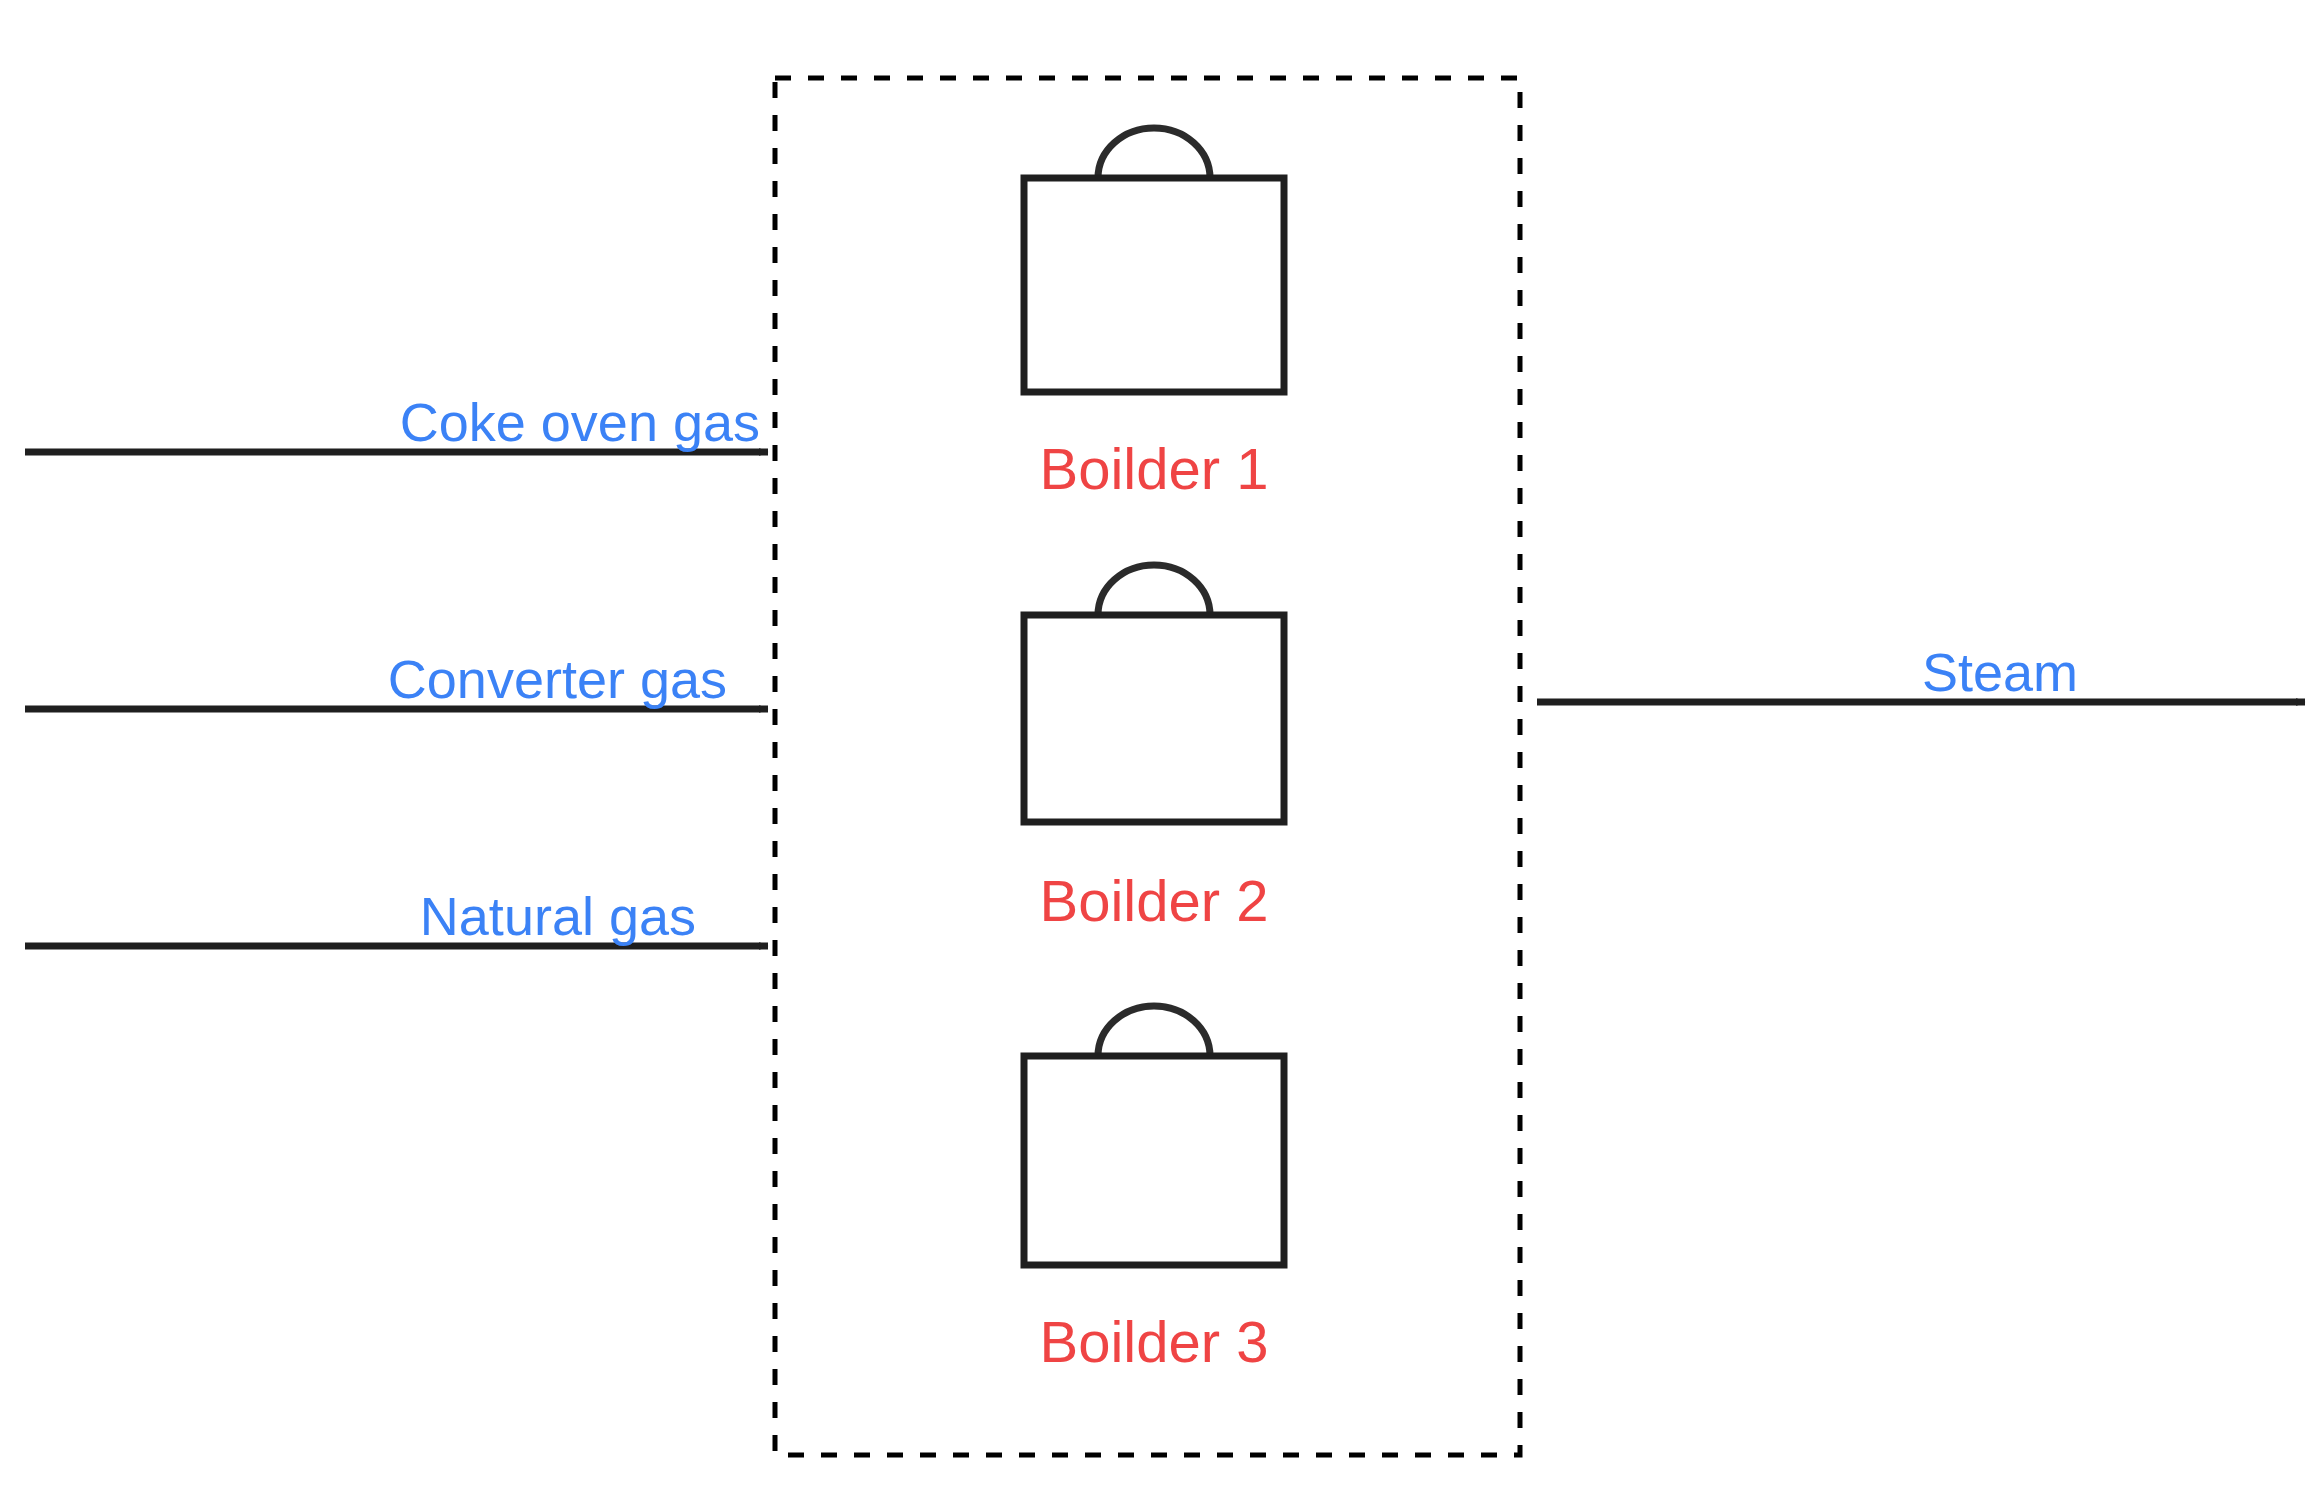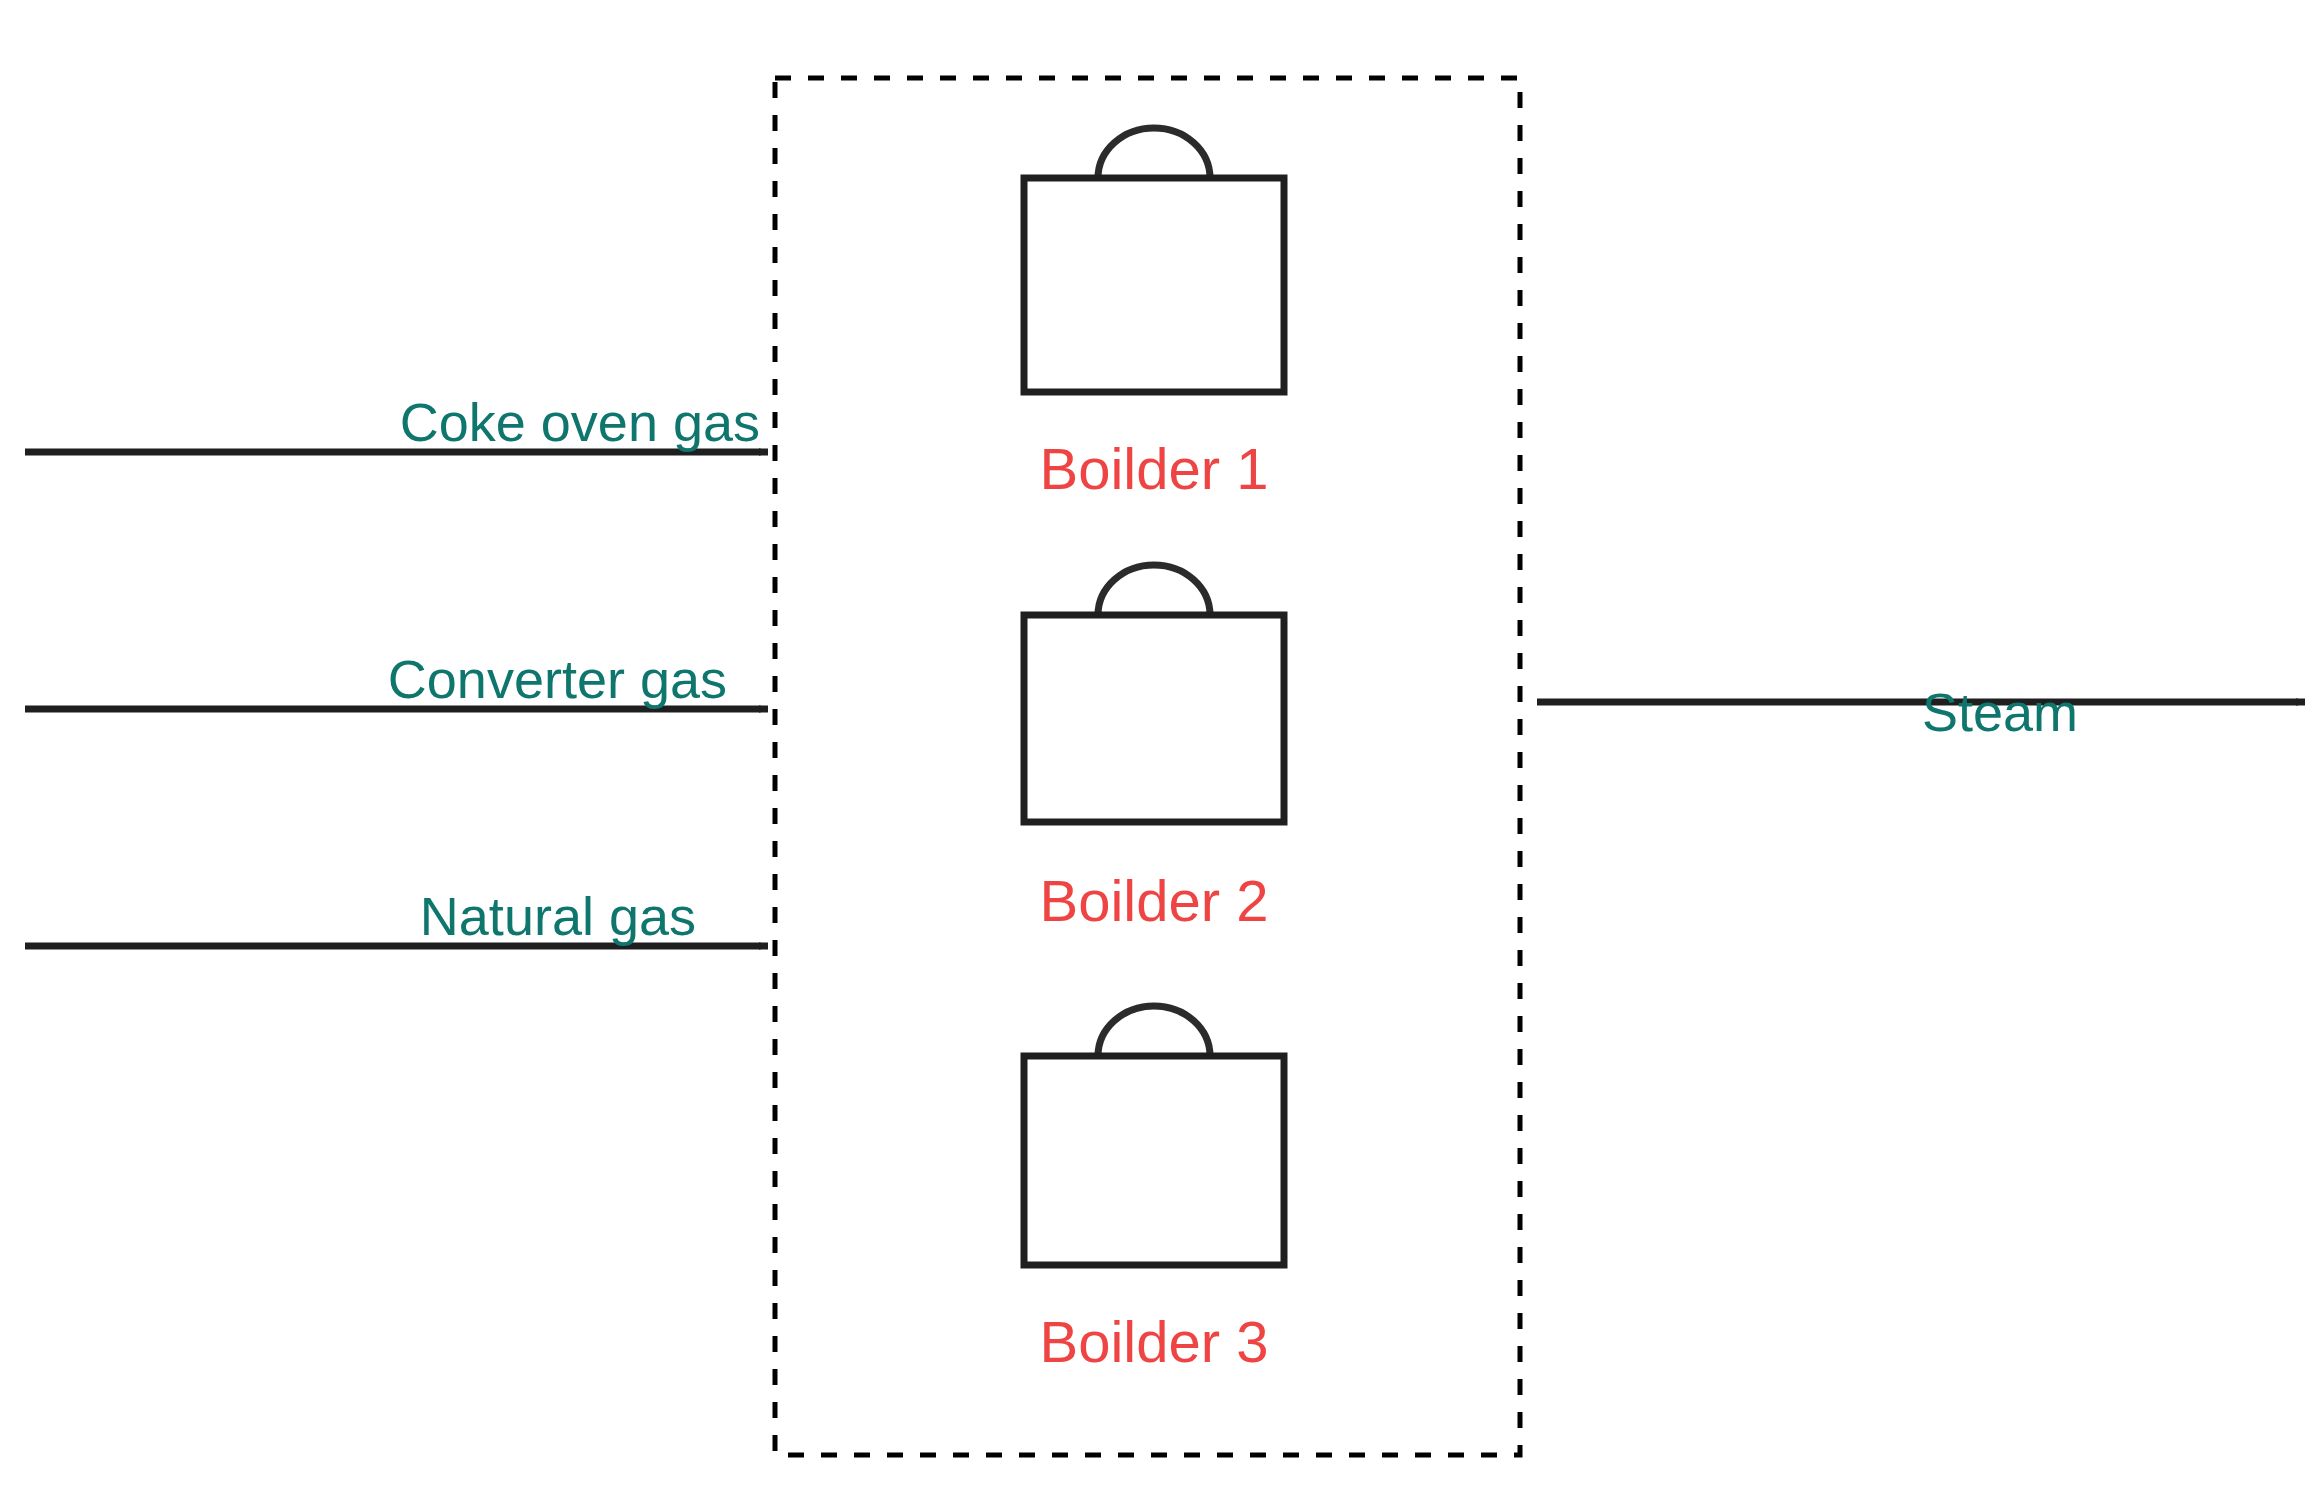--- a/index.html
+++ b/index.html
@@ -24,31 +24,30 @@
     top: 0;
     width: 2321px;
     height: 1489px;
     display: block;
   }
   .flow-label {
     position: absolute;
     font-family: "Liberation Sans", sans-serif;
     font-size: 54px;
     font-weight: 400;
-    color: #0f766e;
+    color: #3b82f6;
     white-space: nowrap;
     letter-spacing: 0px;
     line-height: 1;
   }
   .flow-label.right-anchor {
     transform: translateX(-100%);
   }
   .flow-label.center-anchor {
     transform: translateX(-50%);
-    margin-top: 40px;
   }
   .boiler-caption {
     position: absolute;
     font-family: "Liberation Sans", sans-serif;
     font-size: 58px;
     font-weight: 400;
     color: #ef4444;
     white-space: nowrap;
     transform: translateX(-50%);
     line-height: 1;

